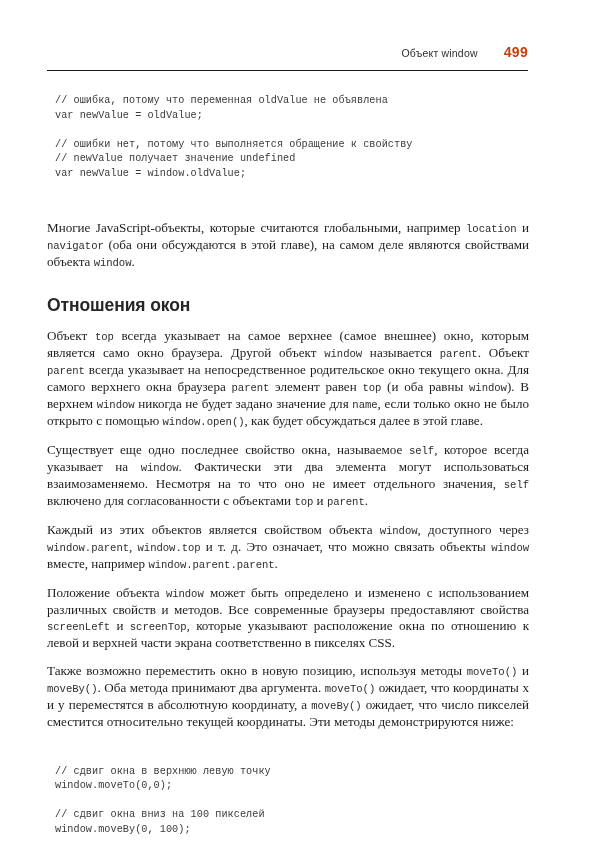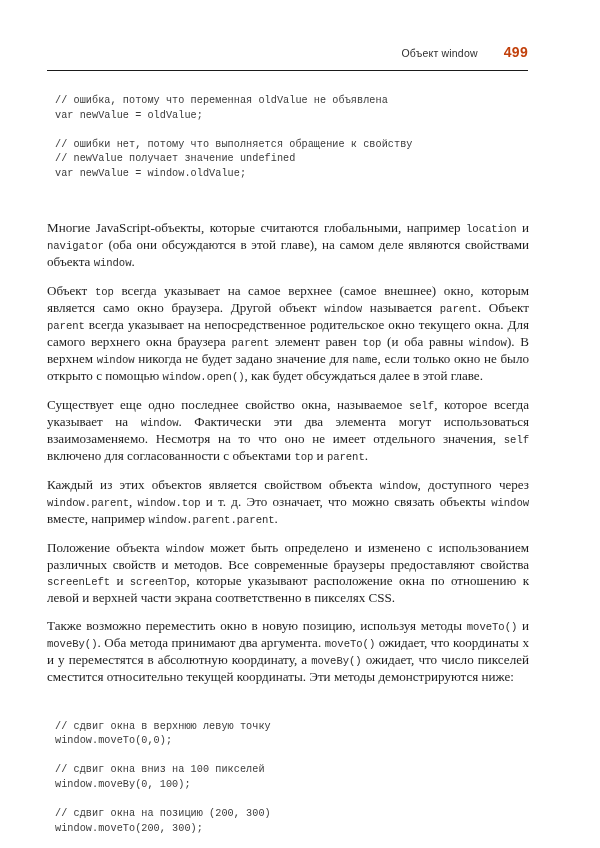--- a/index.html
+++ b/index.html
@@ -127,20 +127,21 @@
 var newValue = oldValue;
 
 // ошибки нет, потому что выполняется обращение к свойству
 // newValue получает значение undefined
 var newValue = window.oldValue;</pre>
 
     <div class="gap-after-code"></div>
 
     <p class="body"><span>Многие JavaScript-объекты, которые считаются глобальными, например </span><code class="inline">location</code><span> и </span><code class="inline">navigator</code><span> (оба они обсуждаются в этой главе), на самом деле являются свойствами объекта </span><code class="inline">window</code><span>.</span></p>
 
+    <h2 class="section first">Отношения окон</h2>
 
     <p class="body"><span>Объект </span><code class="inline">top</code><span> всегда указывает на самое верхнее (самое внешнее) окно, которым является само окно браузера. Другой объект </span><code class="inline">window</code><span> называется </span><code class="inline">parent</code><span>. Объект </span><code class="inline">parent</code><span> всегда указывает на непосредственное родительское окно текущего окна. Для самого верхнего окна браузера </span><code class="inline">parent</code><span> элемент равен </span><code class="inline">top</code><span> (и оба равны </span><code class="inline">window</code><span>). В верхнем </span><code class="inline">window</code><span> никогда не будет задано значение для </span><code class="inline">name</code><span>, если только окно не было открыто с помощью </span><code class="inline">window.open()</code><span>, как будет обсуждаться далее в этой главе.</span></p>
 
     <p class="body"><span>Существует еще одно последнее свойство окна, называемое </span><code class="inline">self</code><span>, которое всегда указывает на </span><code class="inline">window</code><span>. Фактически эти два элемента могут использоваться взаимозаменяемо. Несмотря на то что оно не имеет отдельного значения, </span><code class="inline">self</code><span> включено для согласованности с объектами </span><code class="inline">top</code><span> и </span><code class="inline">parent</code><span>.</span></p>
 
     <p class="body"><span>Каждый из этих объектов является свойством объекта </span><code class="inline">window</code><span>, доступного через </span><code class="inline">window.parent</code><span>, </span><code class="inline">window.top</code><span> и т. д. Это означает, что можно связать объекты </span><code class="inline">window</code><span> вместе, например </span><code class="inline">window.parent.parent</code><span>.</span></p>
 
 
     <p class="body"><span>Положение объекта </span><code class="inline">window</code><span> может быть определено и изменено с использованием различных свойств и методов. Все современные браузеры предоставляют свойства </span><code class="inline">screenLeft</code><span> и </span><code class="inline">screenTop</code><span>, которые указывают расположение окна по отношению к левой и верхней части экрана соответственно в пикселях CSS.</span></p>
 

